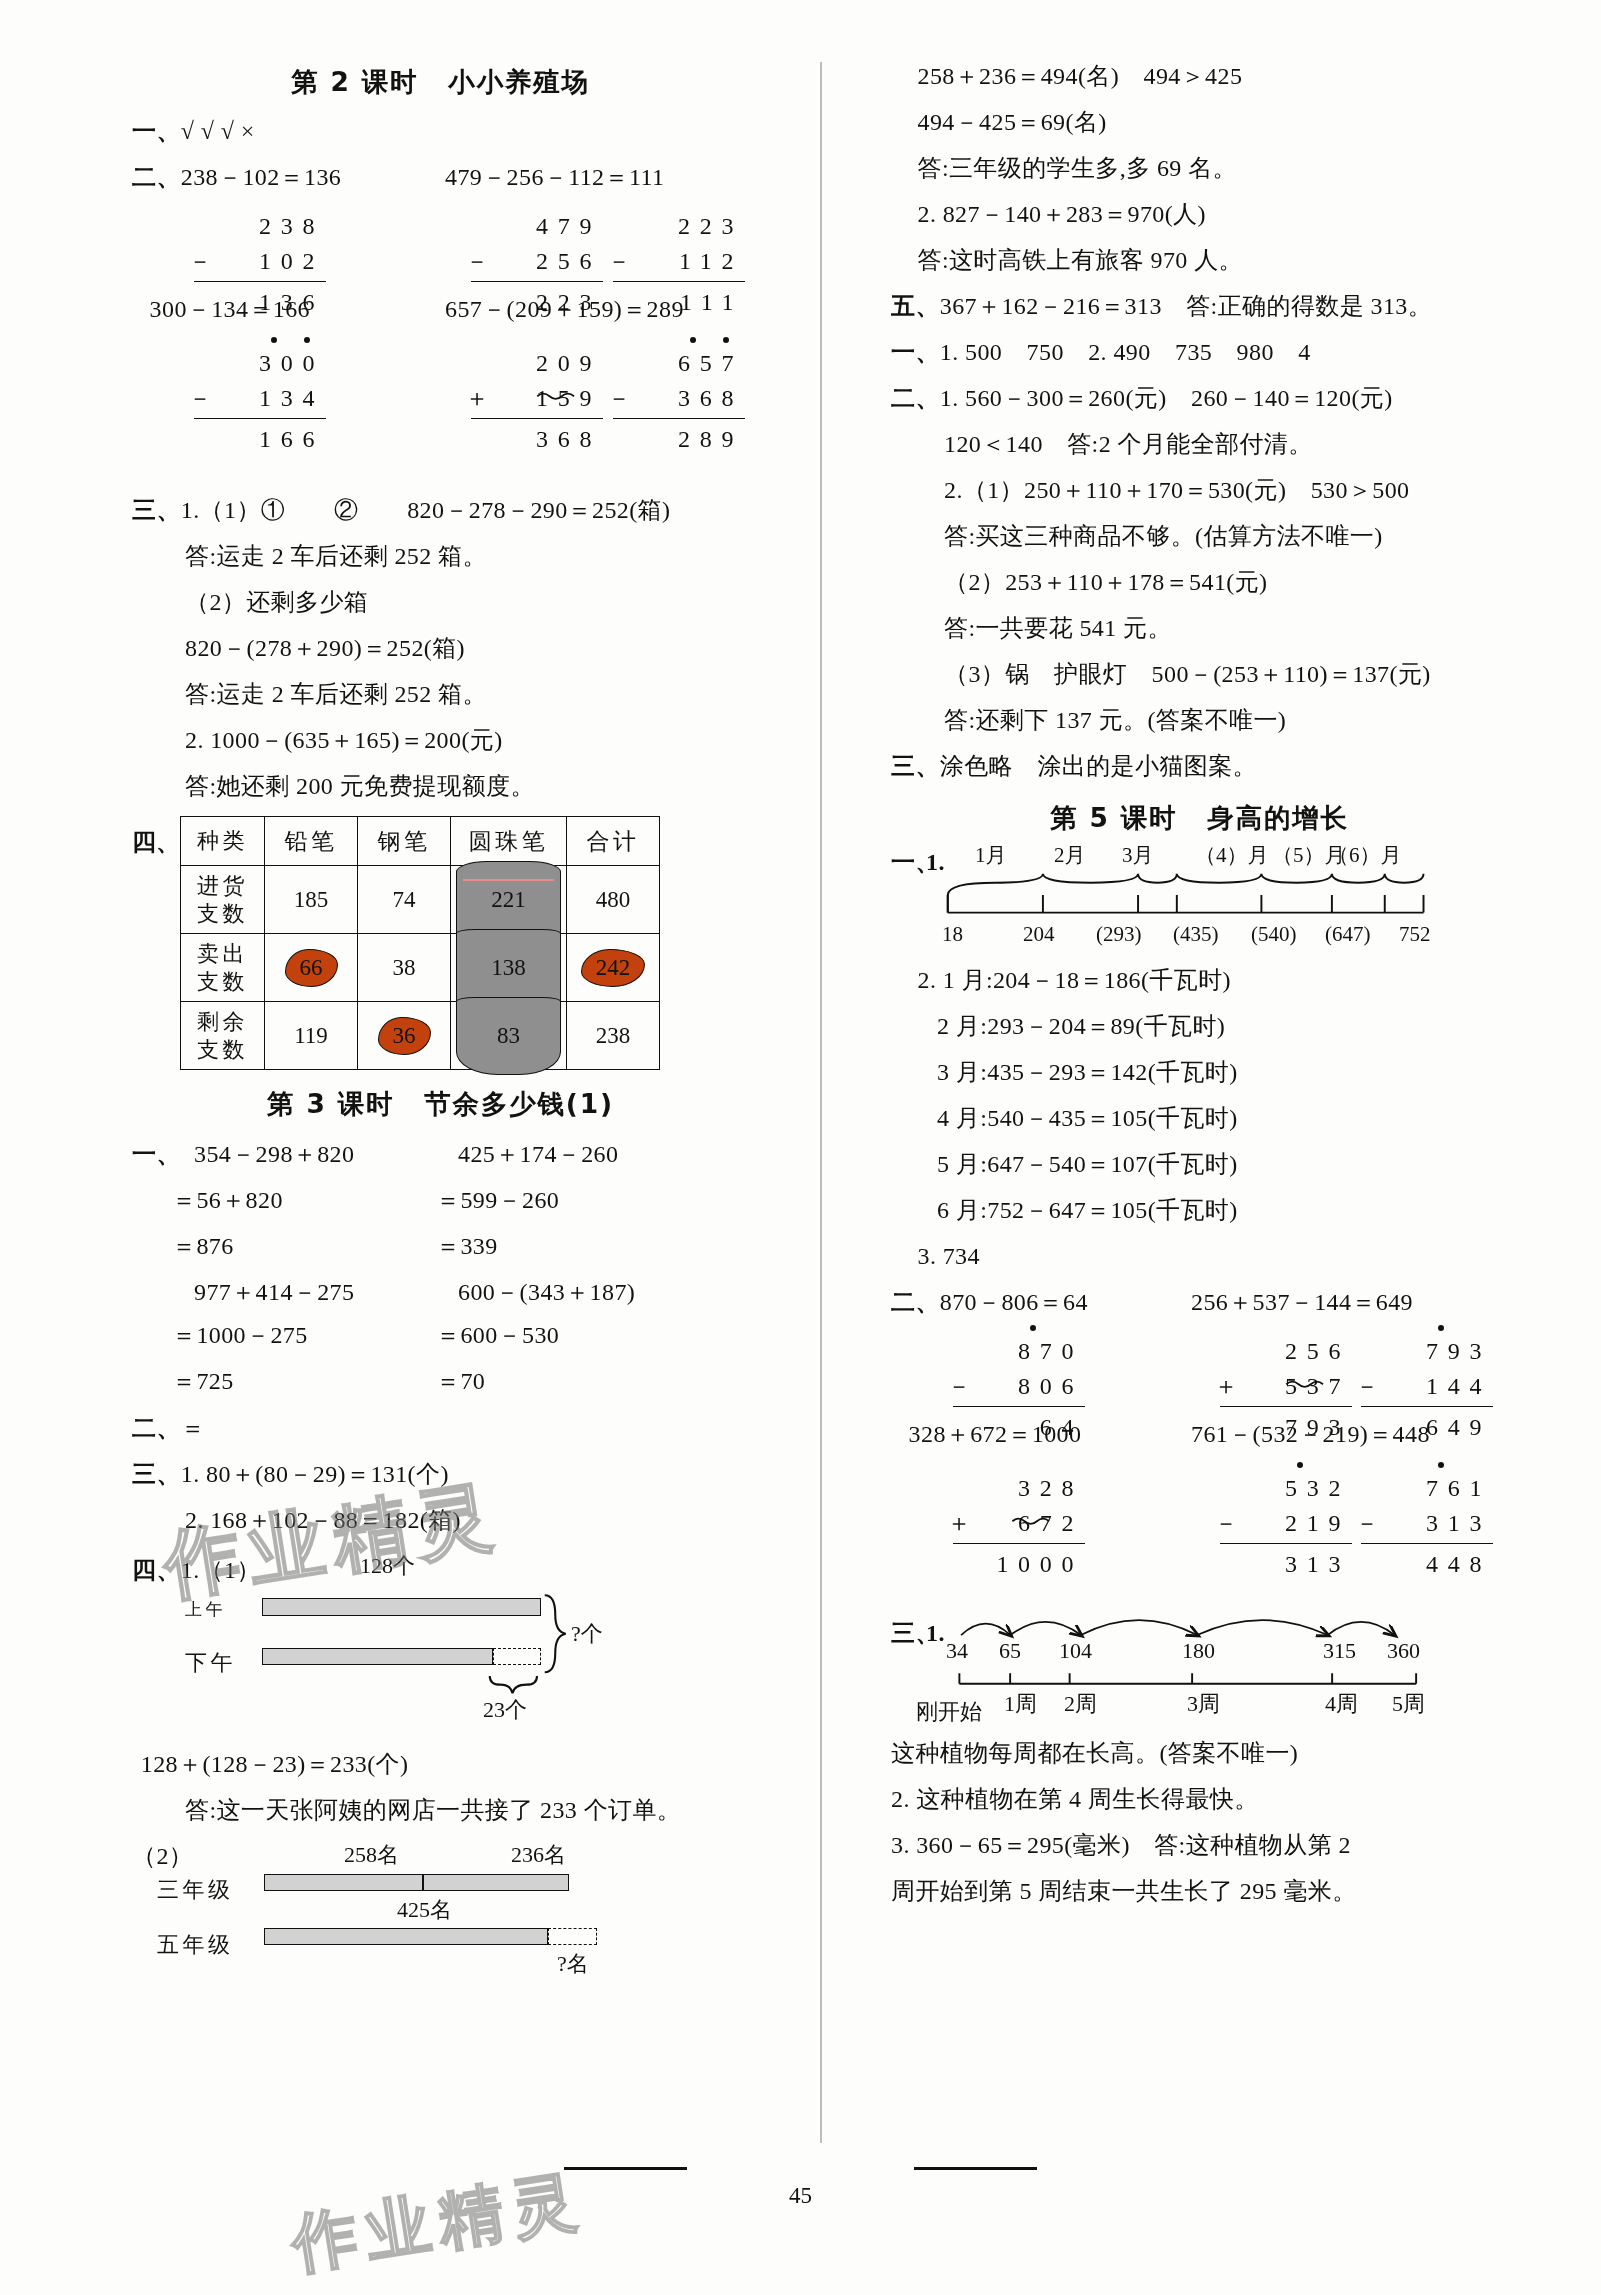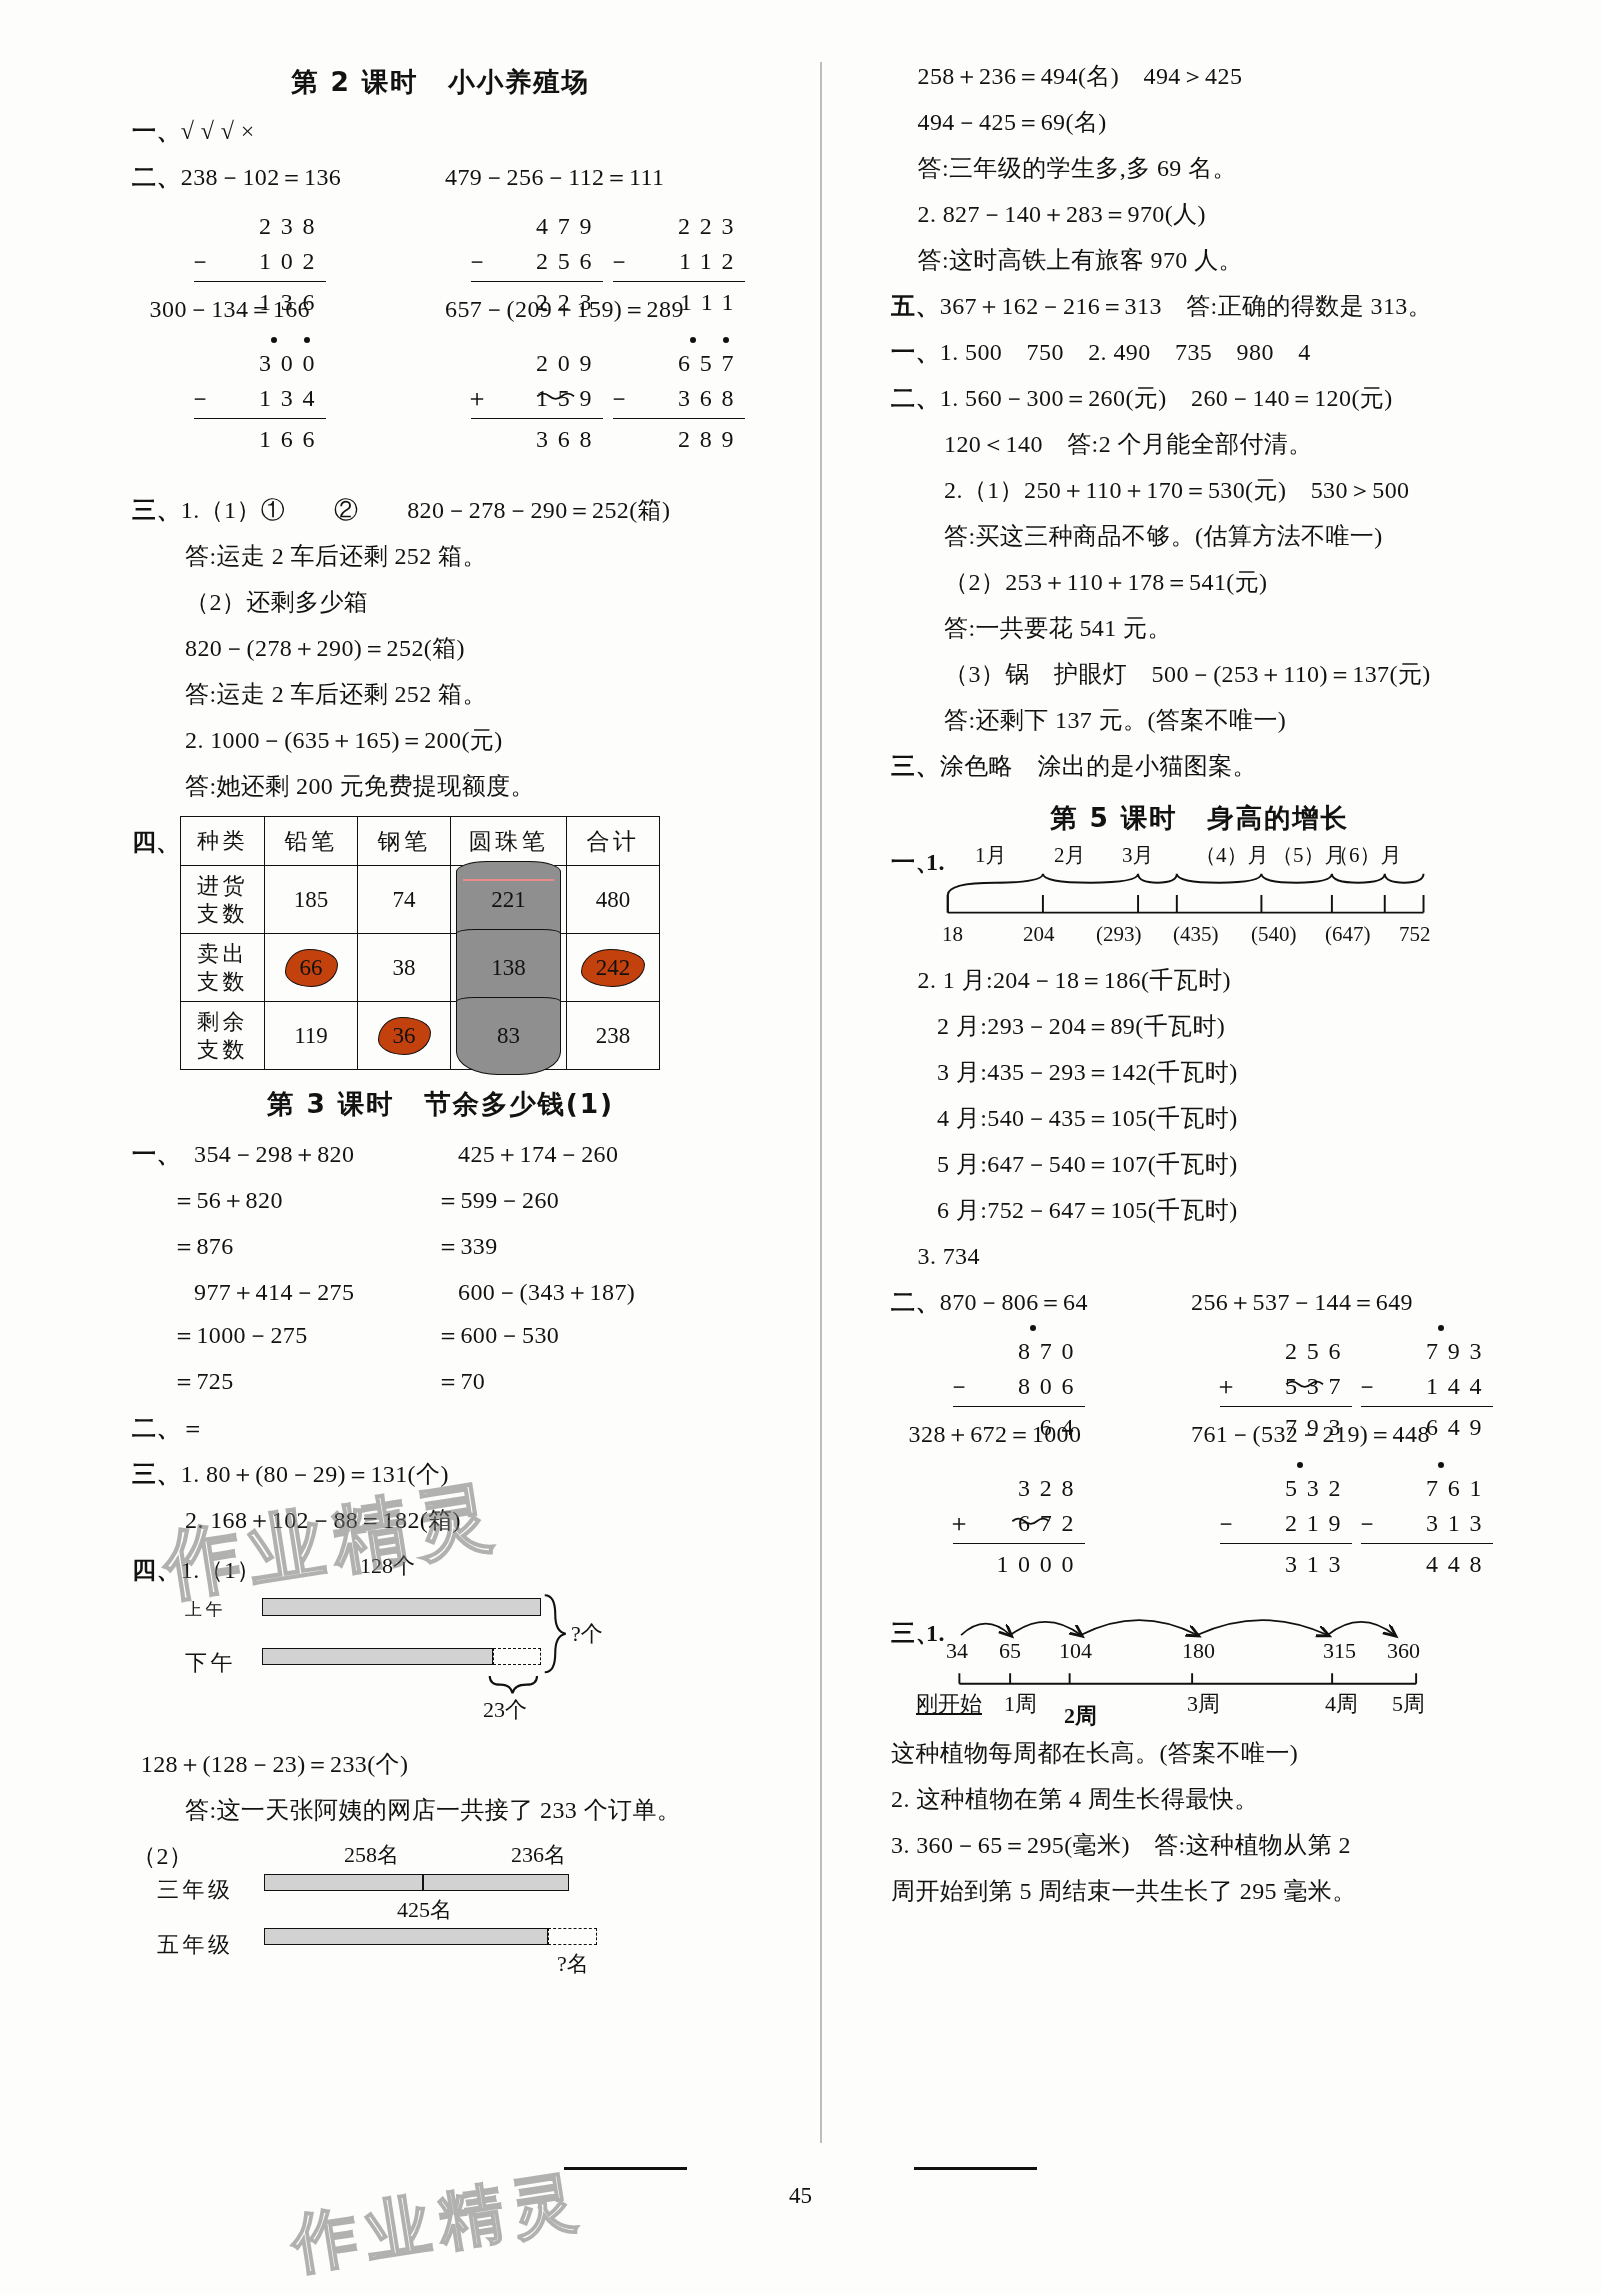--- a/index.html
+++ b/index.html
@@ -484,23 +484,23 @@
       <div style="position:absolute;left:108px;top:21px;font-size:22px;">65</div>
       <div style="position:absolute;left:168px;top:21px;font-size:22px;">104</div>
       <div style="position:absolute;left:291px;top:21px;font-size:22px;">180</div>
       <div style="position:absolute;left:432px;top:21px;font-size:22px;">315</div>
       <div style="position:absolute;left:496px;top:21px;font-size:22px;">360</div>
 
       <svg width="467" height="21" style="position:absolute;left:65px;top:51px;" viewBox="0 0 530 24">
         <path d="M2 18 L524 18 M2 6 L2 18 M60 6 L60 18 M128 6 L128 18 M268 6 L268 18 M428 6 L428 18 M524 6 L524 18" stroke="#111" stroke-width="2.2" fill="none"></path>
       </svg>
 
-      <div style="position:absolute;left:25px;top:72px;font-size:22px;text-decoration:underline;">刚开始</div>
+      <div style="position:absolute;left:25px;top:80px;font-size:22px;">刚开始</div>
       <div style="position:absolute;left:113px;top:72px;font-size:22px;">1周</div>
-      <div style="position:absolute;left:173px;top:84px;font-size:22px;font-weight:bold;">2周</div>
+      <div style="position:absolute;left:173px;top:72px;font-size:22px;">2周</div>
       <div style="position:absolute;left:296px;top:72px;font-size:22px;">3周</div>
       <div style="position:absolute;left:434px;top:72px;font-size:22px;">4周</div>
       <div style="position:absolute;left:501px;top:72px;font-size:22px;">5周</div>
     </div>
 
     <div class="ln">这种植物每周都在长高。(答案不唯一)</div>
     <div class="ln">2. 这种植物在第 4 周生长得最快。</div>
     <div class="ln">3. 360－65＝295(毫米)　答:这种植物从第 2</div>
     <div class="ln">周开始到第 5 周结束一共生长了 295 毫米。</div>
 

